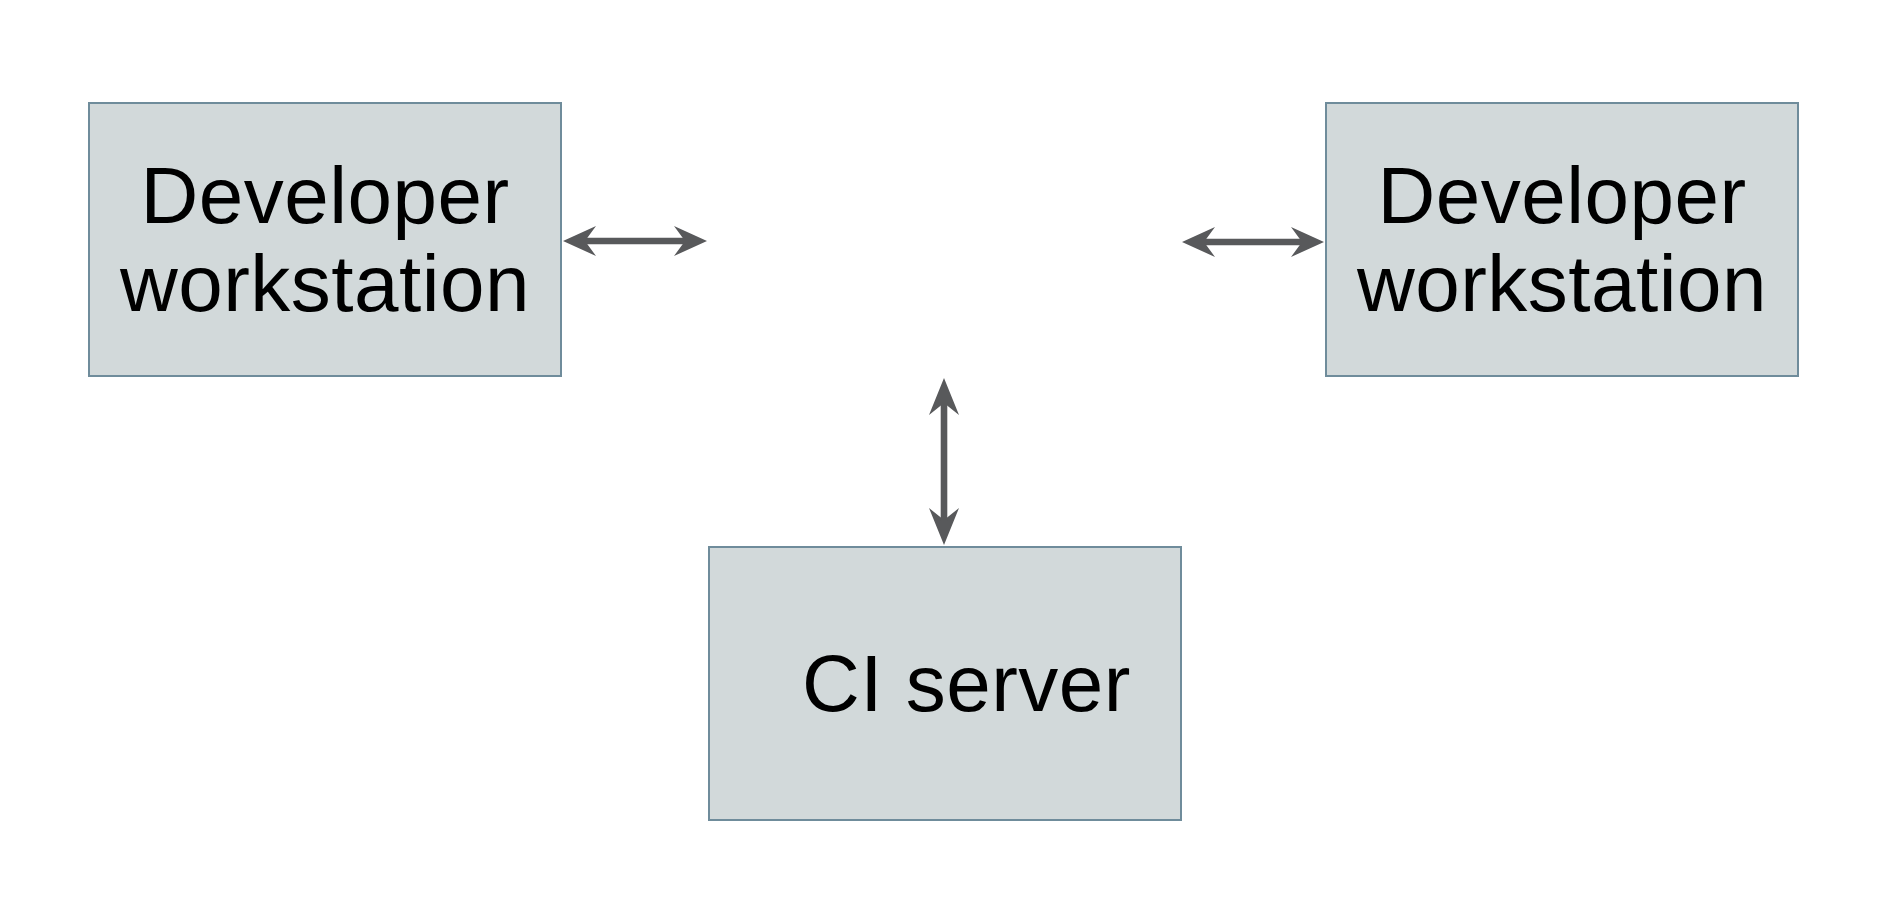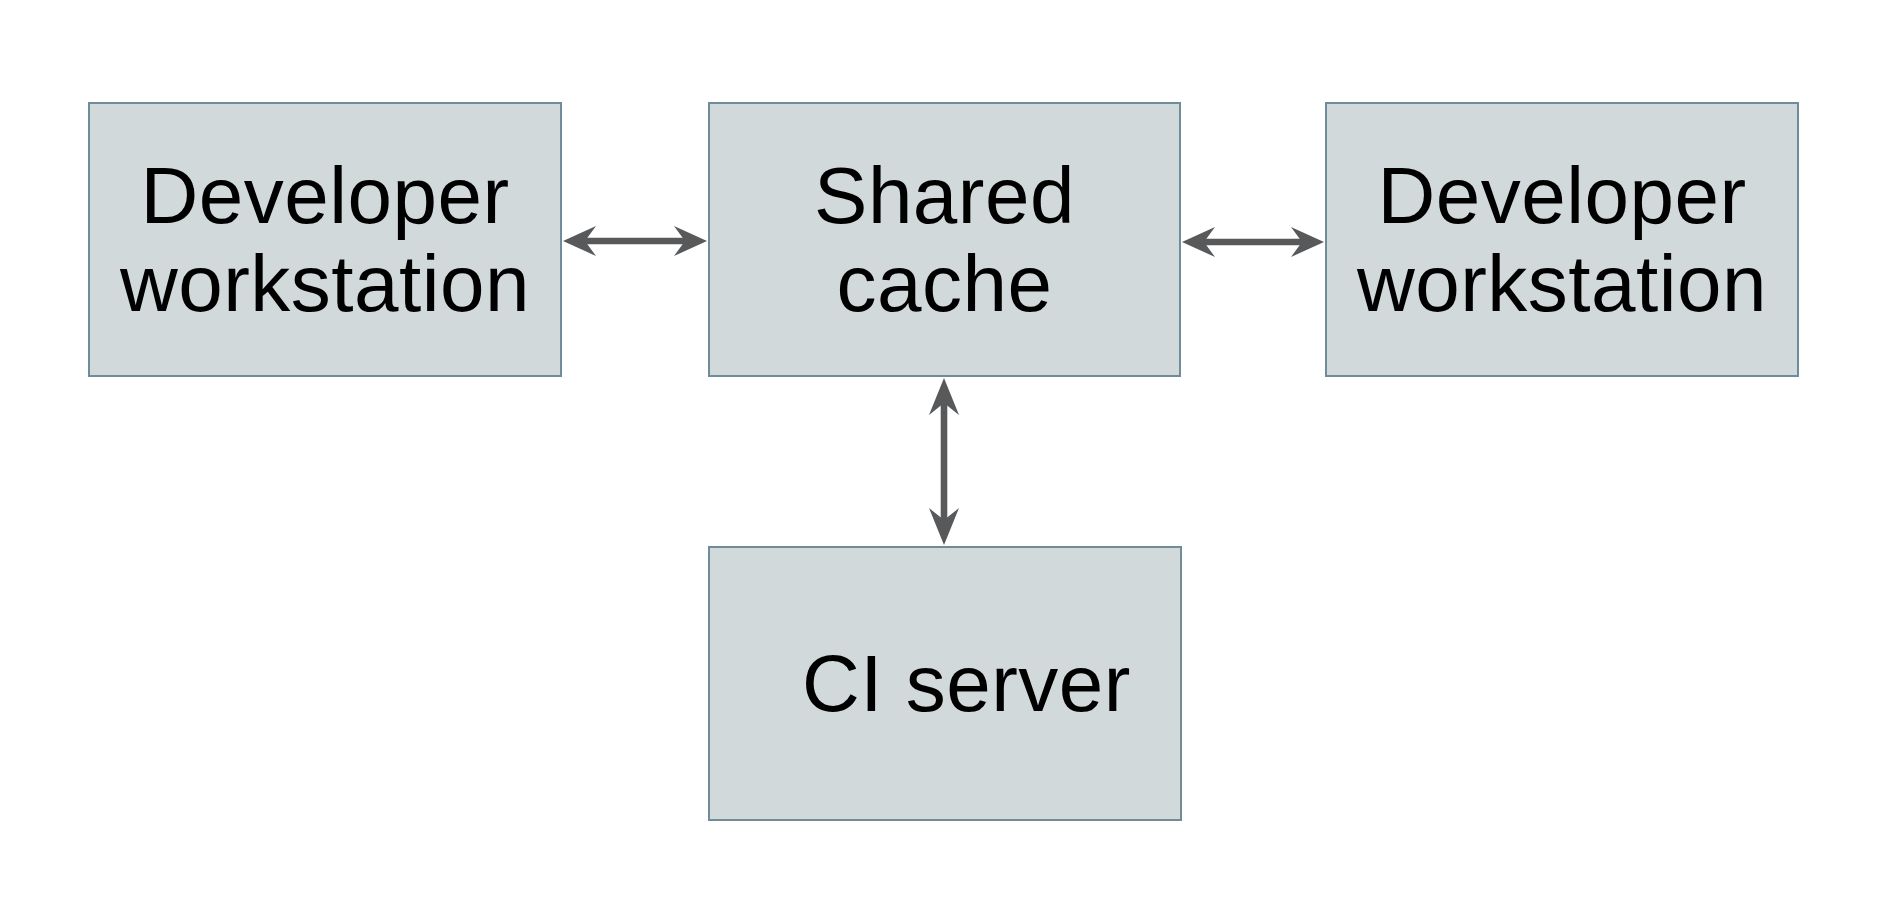--- a/index.html
+++ b/index.html
@@ -49,24 +49,20 @@
 </head>
 <body>
 
 <div class="canvas">
 
   <div class="node" id="node-dev-left">
     <span>Developer</span>
     <span>workstation</span>
   </div>
 
-  <div class="node" id="node-cache">
-    <span>Shared</span>
-    <span>cache</span>
-  </div>
 
   <div class="node" id="node-dev-right">
     <span>Developer</span>
     <span>workstation</span>
   </div>
 
   <div class="node" id="node-ci">
     <span>CI server</span>
   </div>
 

